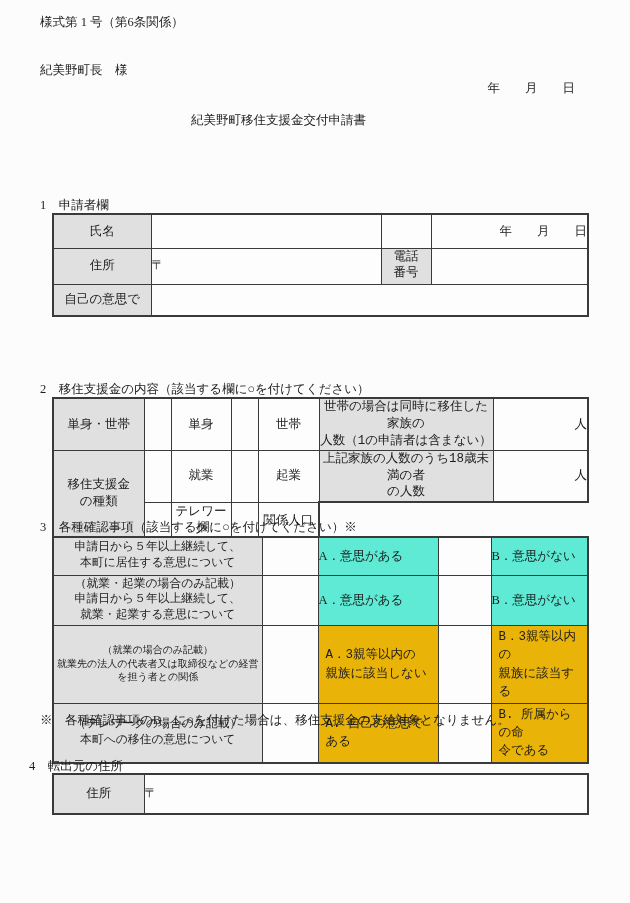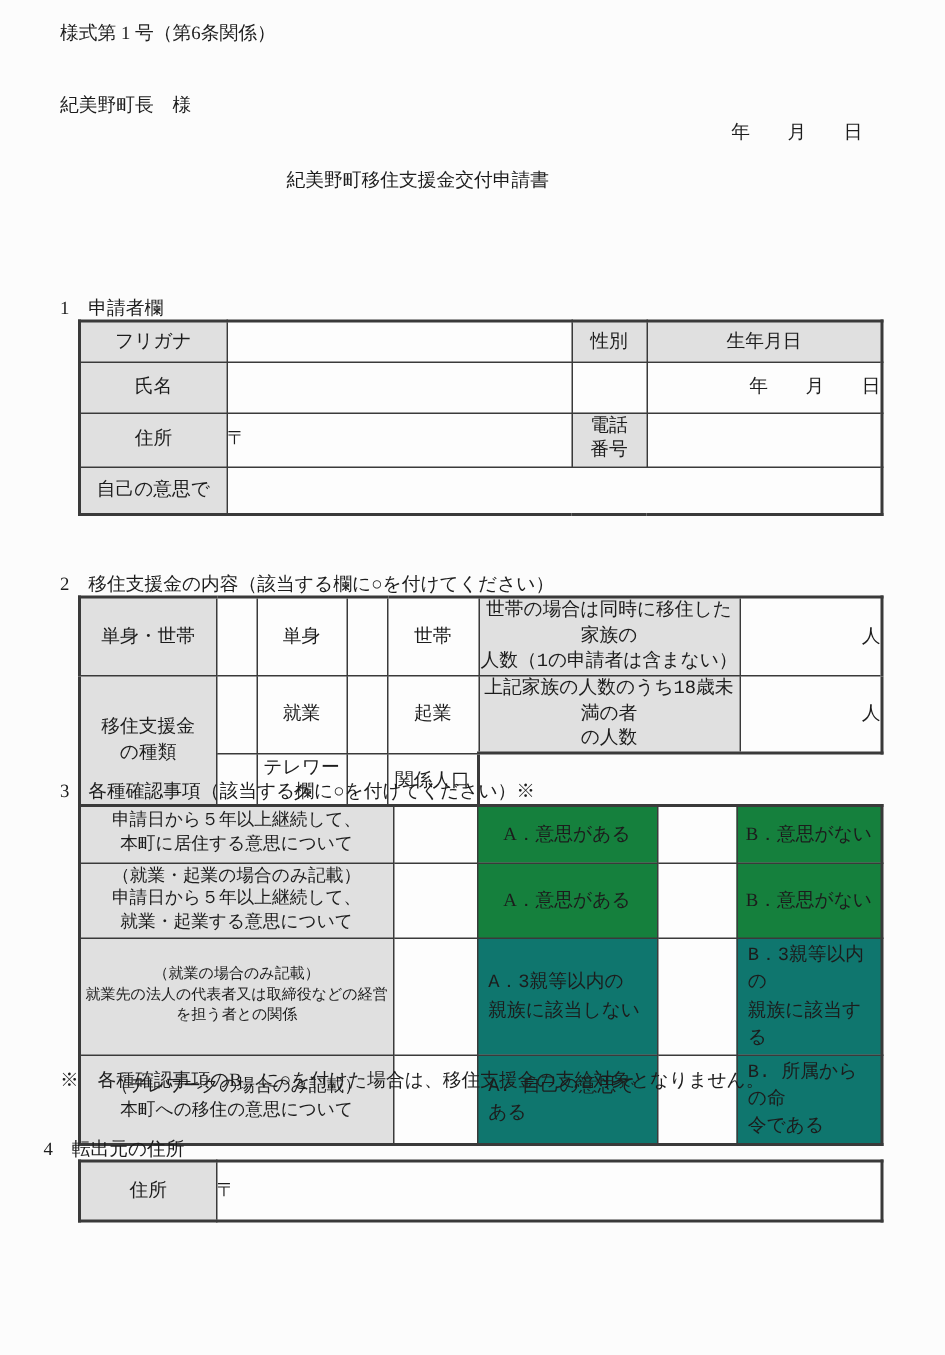--- a/index.html
+++ b/index.html
@@ -24,23 +24,23 @@
   .vtop{vertical-align:top;text-align:left;padding:1px 4px;}
   .small{font-size:10px;line-height:1.35;padding:1px 2px;}
   .unit{text-align:right;padding-right:9px;background:#fdfdfd;}
   .phone-label{font-size:11.5px;line-height:1.25;}
   .email-label{font-size:12px;}
   .date-cell{text-align:right;padding-right:14px;background:#fdfdfd;}
   .tw{font-size:10.5px;}
   .kk{font-size:12px;}
   .t3 .q{font-size:11.8px;line-height:1.35;padding:1px 2px;}
   .t3 .q-small{font-size:10px;line-height:1.35;padding:1px 2px;}
-  .t3 .ab-center{text-align:center;background:#15803d;}
+  .t3 .ab-center{text-align:left;background:#5eead4;}
   .t3 .ab-left{text-align:left;vertical-align:middle;padding:2px 4px 2px 7px;
-    background:#0f766e;line-height:1.45;}
+    background:#eab308;line-height:1.45;}
 </style>
 </head>
 <body>
 
 <div class="page">
 
   <div class="abs" style="left:40px;top:14px;">様式第 1 号（第6条関係）</div>
 
   <div class="abs" style="left:40px;top:62px;">紀美野町長　様</div>
 
@@ -52,26 +52,20 @@
   <div class="abs" style="left:40px;top:197px;">1　申請者欄</div>
 
   <table class="t outer abs" style="left:52px;top:213px;">
     <colgroup>
       <col style="width:98px">
         <col style="width:230px">
         <col style="width:50px">
         <col style="width:157px">
     </colgroup>
     <tbody>
-        <tr style="height:27px">
-      <th class="gray">フリガナ</th>
-      <td class="blank"></td>
-      <th class="gray">性別</th>
-      <th class="gray">生年月日</th>
-    </tr>
     <tr style="height:34px">
       <th class="gray">氏名</th>
       <td class="blank"></td>
       <td class="blank"></td>
       <td class="date-cell">年　　月　　日</td>
     </tr>
     <tr style="height:36px">
       <th class="gray">住所</th>
       <td class="blank vtop">〒</td>
       <th class="gray pre phone-label">電話

